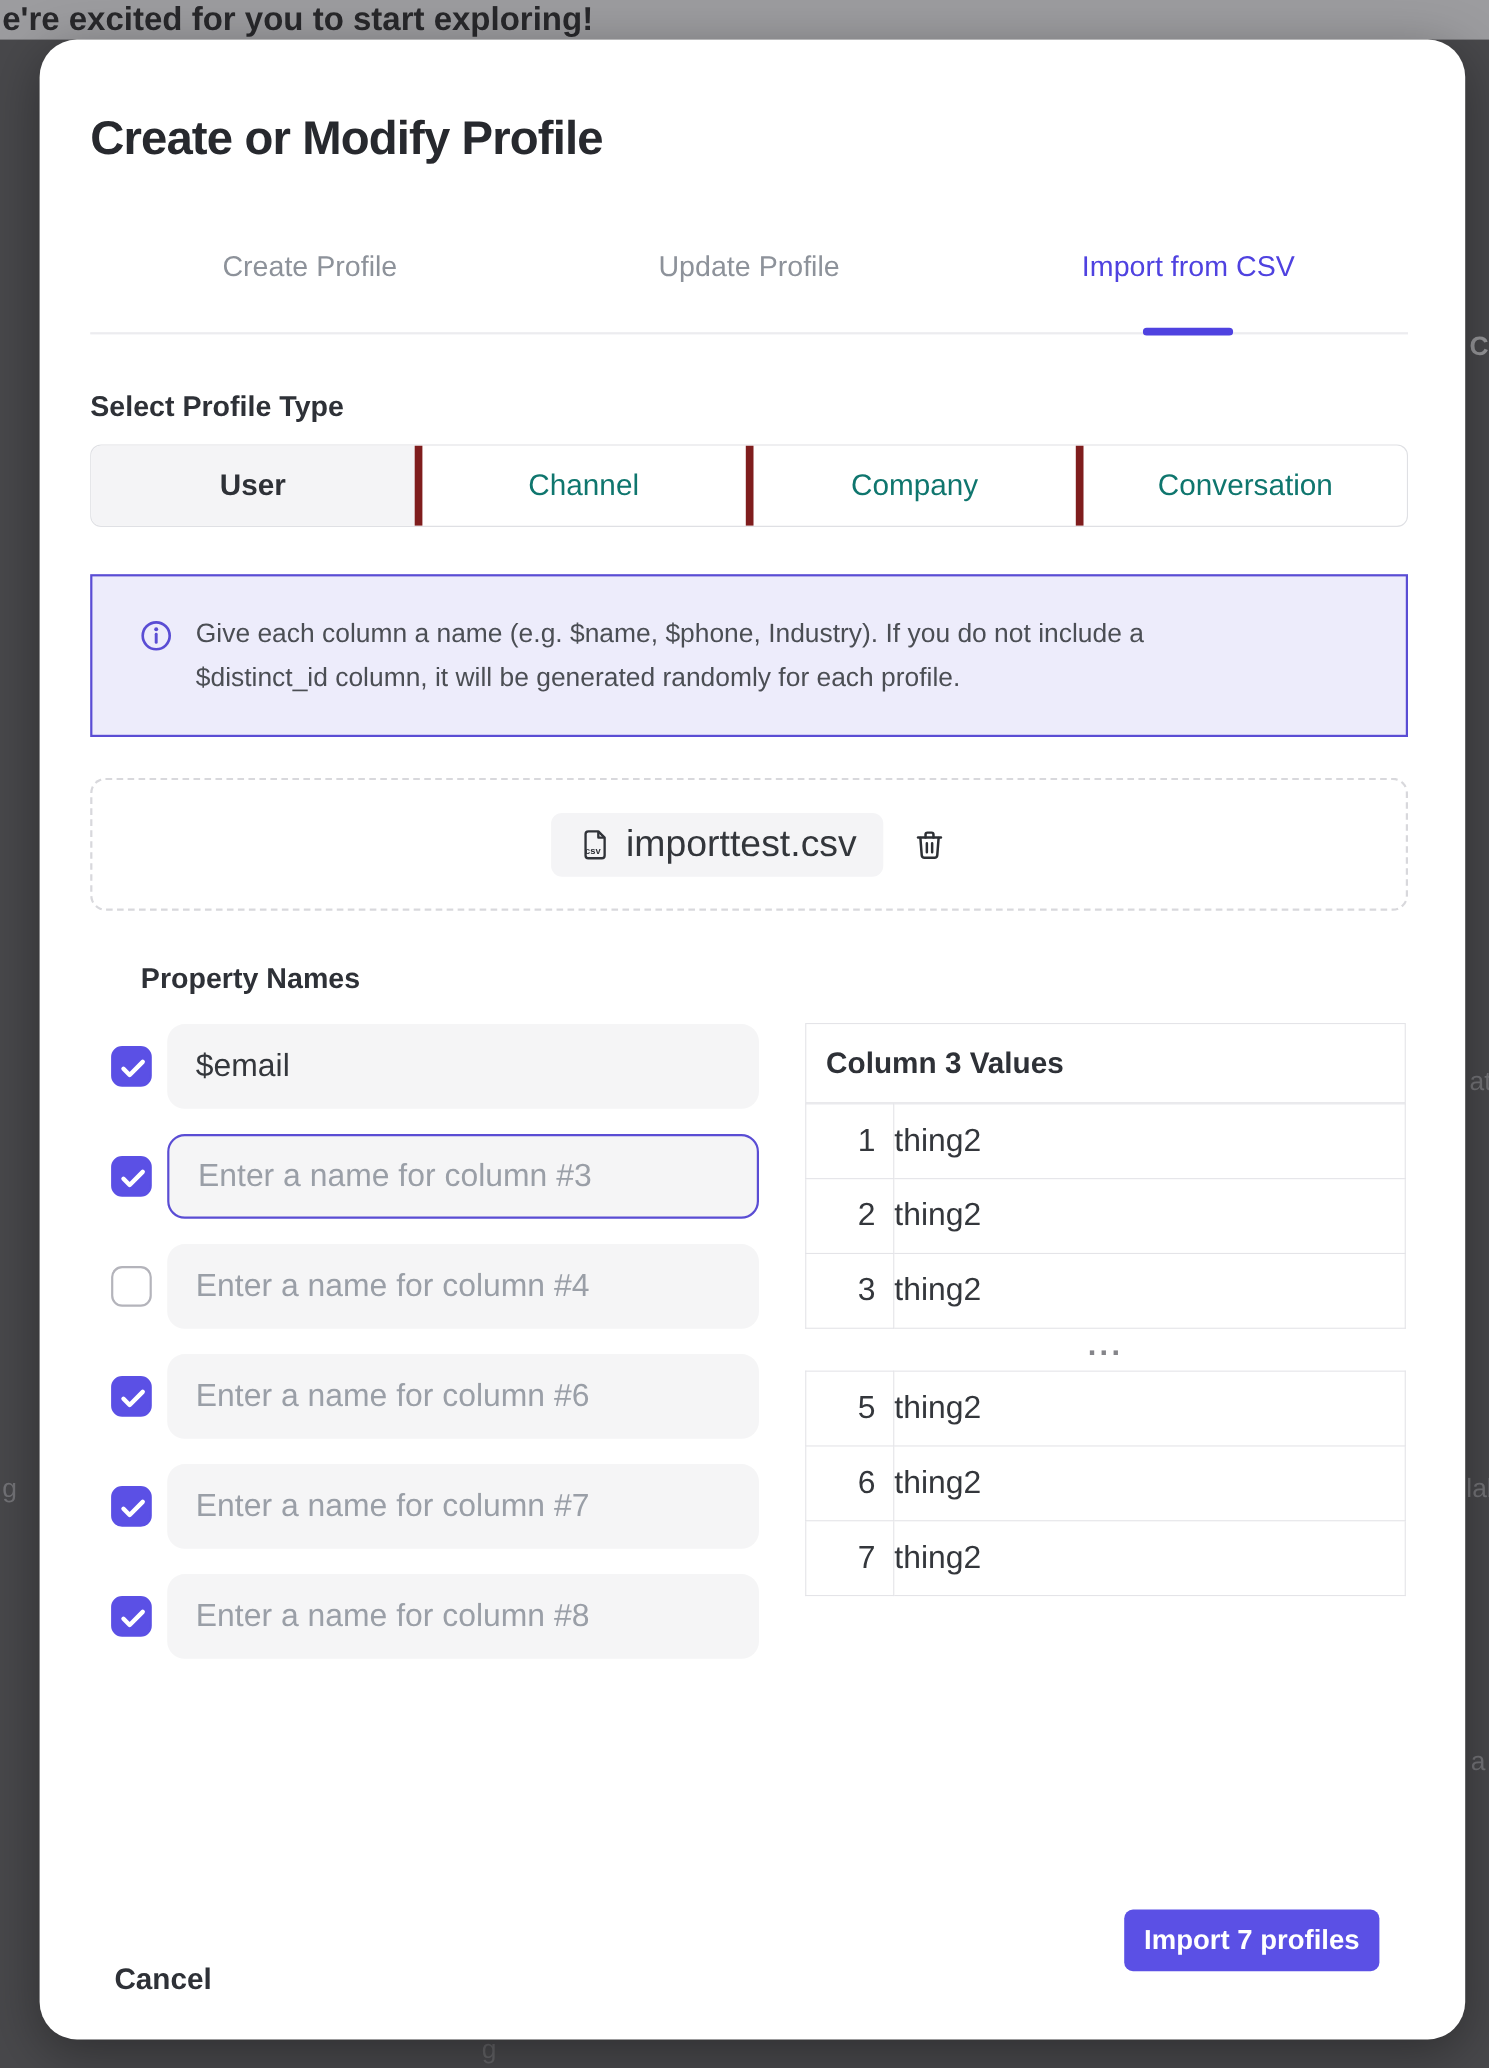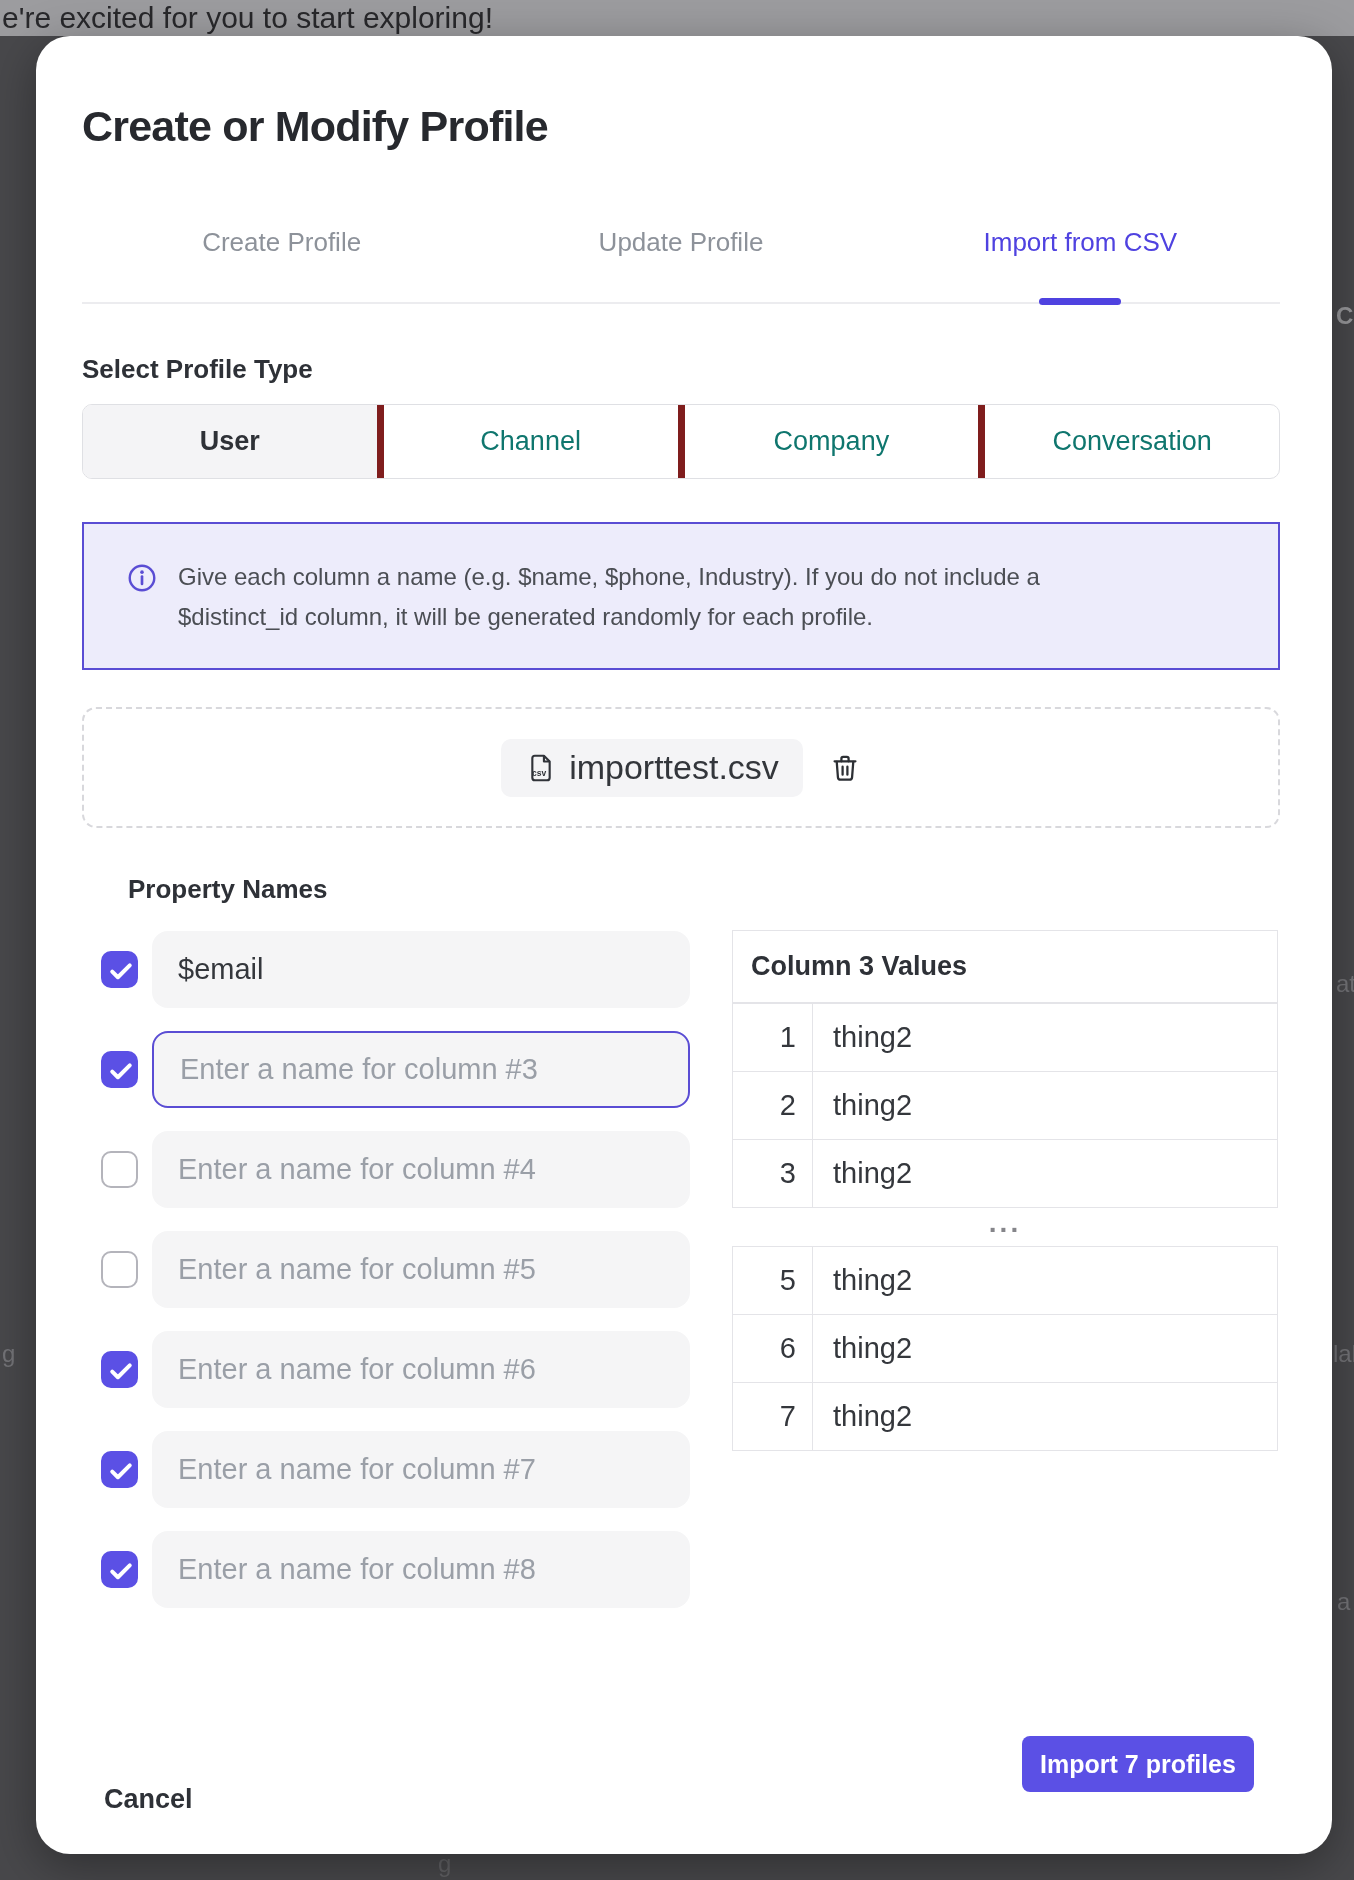--- a/index.html
+++ b/index.html
@@ -2,21 +2,21 @@
 <html style="--accent: #5b50e5; --accent-deep: #4f42e0; --banner-border: #5a4dd4;"><head>
 <meta charset="utf-8">
 <style>
   :root { --accent:#5b50e5; --accent-deep:#4f42e0; --banner-border:#5a4dd4; }
   * { margin:0; padding:0; box-sizing:border-box; }
   html,body { width:1354px; height:1880px; overflow:hidden; }
   body { position:relative; background:#48484b; font-family:"Liberation Sans","DejaVu Sans",sans-serif; }
 
   
   .top-strip { position:absolute; left:0; top:0; width:1354px; height:36px; background:#9c9c9f; overflow:hidden; }
-  .top-strip-text { position:absolute; left:2px; top:1px; font-size:30px; font-weight:400; color:#28282b; white-space:nowrap; }
+  .top-strip-text { position:absolute; left:2px; top:1px; font-size:30px; font-weight:700; color:#28282b; white-space:nowrap; }
   .frag { position:absolute; font-size:24px; color:#737377; white-space:nowrap; }
   .frag-0 { left:1336px; top:302px; color:#97979a; font-weight:700; }
   .frag-1 { left:1336px; top:970px; }
   .frag-2 { left:1333px; top:1340px; }
   .frag-3 { left:1337px; top:1588px; }
   .frag-4 { left:2px;    top:1340px; }
   .frag-5 { left:438px;  top:1850px; color:#626265; }
 
   
   .modal { position:absolute; left:36px; top:36px; width:1296px; height:1818px; background:#fff;
@@ -71,21 +71,21 @@
   .prop-input.val { color:#34373c; }
   .prop-input.focused { border:2px solid var(--banner-border); line-height:73px; }
 
   
   .preview { position:absolute; left:696px; top:894px; width:546px; }
   .pv-header { height:73px; border:1px solid #e4e4e8; font-size:27px; font-weight:700; color:#2e3137;
                line-height:71px; padding-left:18px; background:#fff; }
   .pv-table { width:546px; border-collapse:collapse; }
   .pv-table td { border:1px solid #e4e4e8; height:68px; font-size:29px; color:#34373c; background:#fff; }
   .pv-num { width:80px; text-align:right; padding-right:16px; }
-  .pv-val { padding-left:20px; }
+  .pv-val { }
   .pv-ellipsis { height:38px; text-align:center; font-size:28px; font-weight:700; color:#85858a;
                  letter-spacing:3px; line-height:30px; }
 
   
   .cancel-btn { position:absolute; left:68px; top:1748px; font-size:27px; font-weight:700; color:#2e3137; cursor:pointer; }
   .import-btn { position:absolute; left:986px; top:1700px; width:232px; height:56px; background:var(--accent);
                 border:none; border-radius:8px; color:#fff; font-size:25px; font-weight:700;
                 font-family:inherit; cursor:pointer; }
 </style>
 </head>
@@ -168,24 +168,20 @@
             <path d="M5 12.5l4.5 4.5L19 7.5" stroke="#fff" stroke-width="3.2" fill="none" stroke-linecap="round" stroke-linejoin="round"></path>
           </svg>
         </div>
       <div class="prop-input ph focused">Enter a name for column #3</div>
     </div>
     <div class="prop-row">
       <div class="cb"></div>
       <div class="prop-input ph">Enter a name for column #4</div>
     </div>
     <div class="prop-row">
-      <div class="cb"></div>
-      <div class="prop-input ph">Enter a name for column #5</div>
-    </div>
-    <div class="prop-row">
       <div class="cb on">
           <svg width="30" height="30" viewBox="0 0 24 24">
             <path d="M5 12.5l4.5 4.5L19 7.5" stroke="#fff" stroke-width="3.2" fill="none" stroke-linecap="round" stroke-linejoin="round"></path>
           </svg>
         </div>
       <div class="prop-input ph">Enter a name for column #6</div>
     </div>
     <div class="prop-row">
       <div class="cb on">
           <svg width="30" height="30" viewBox="0 0 24 24">

